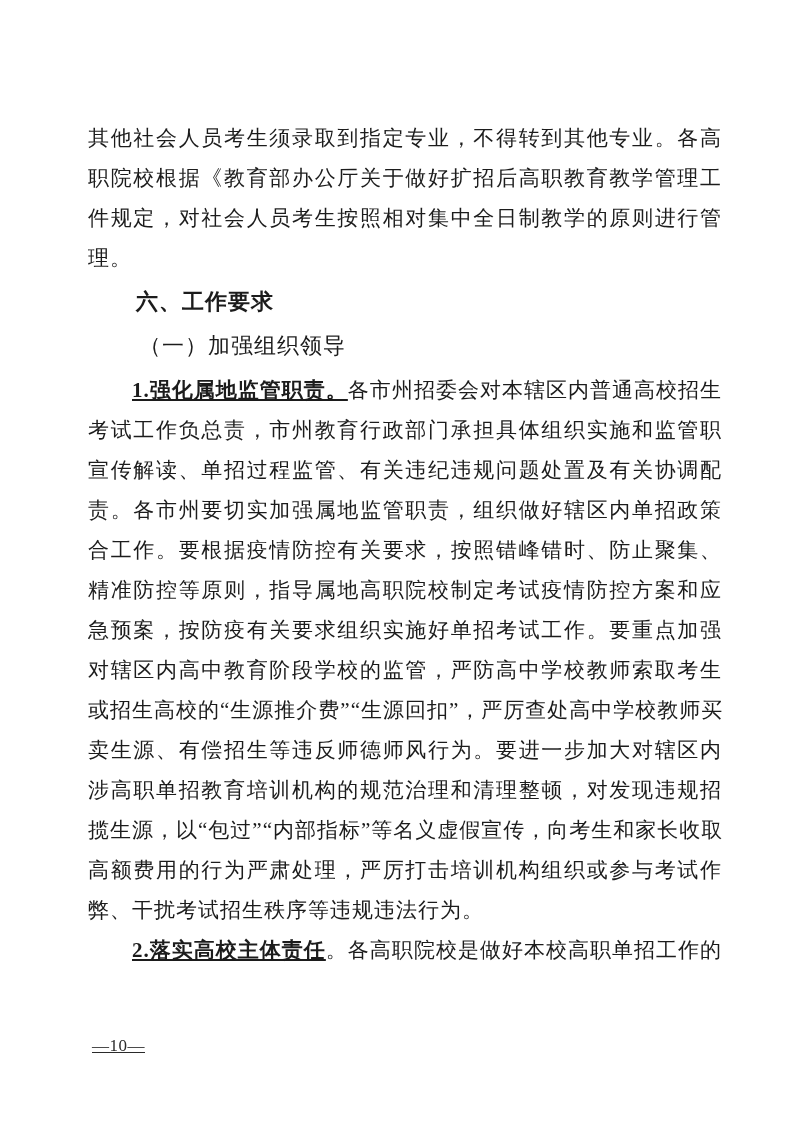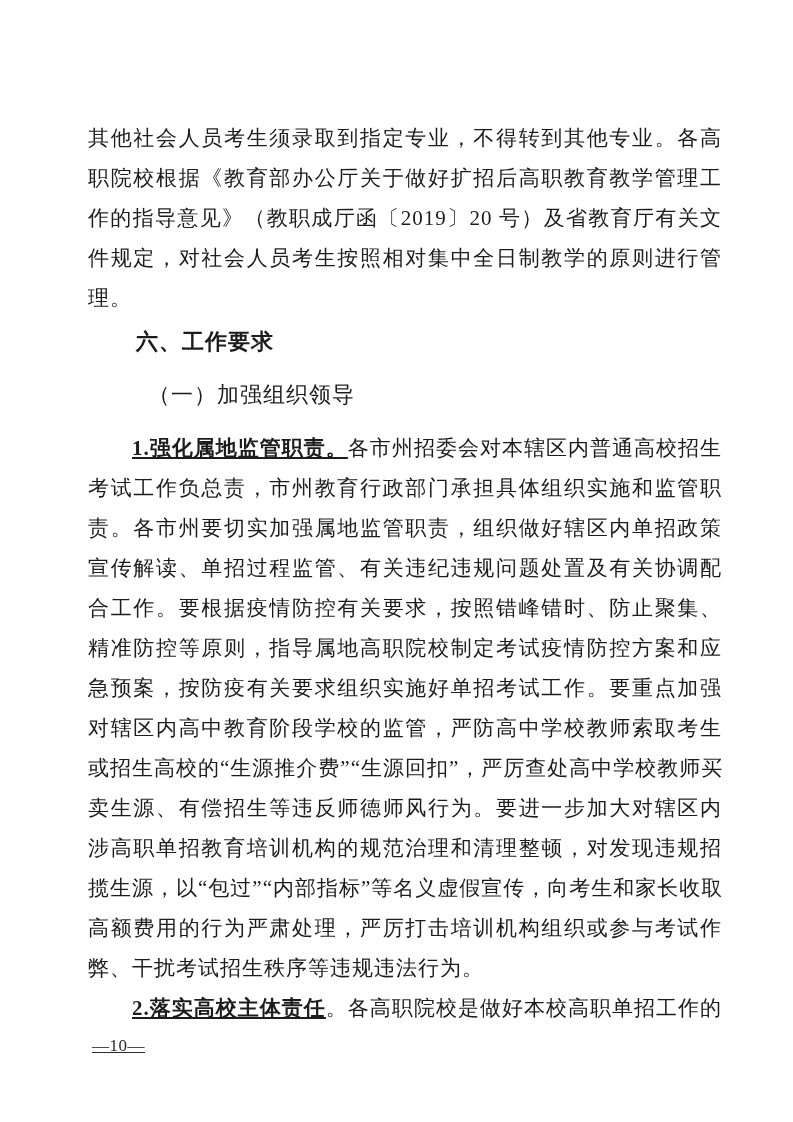--- a/index.html
+++ b/index.html
@@ -47,21 +47,21 @@
   .heading {
     margin: 4px;
     font-family: "Liberation Sans", sans-serif;
     font-weight: bold;
     font-size: 22px;
     text-align: left;
     text-align-last: left;
     text-indent: 44px;
   }
   .subheading {
-    margin: 13px;
+    margin: 4px;
     font-weight: normal;
     font-size: 22px;
     text-align: left;
     text-align-last: left;
     text-indent: 47px;
   }
   .lead {
     font-weight: bold;
     text-decoration: underline;
   }
@@ -78,36 +78,35 @@
 </style>
 </head>
 <body>
 
 <div class="page">
   <main class="textblock">
 
     <section class="para">
       <div class="line">其他社会人员考生须录取到指定专业，不得转到其他专业。各高</div>
       <div class="line">职院校根据《教育部办公厅关于做好扩招后高职教育教学管理工</div>
-      <div class="line">作的指导意见》（教职成厅函〔2019〕20 号）及省教育厅有关文</div>
       <div class="line">件规定，对社会人员考生按照相对集中全日制教学的原则进行管</div>
       <div class="line short">理。</div>
     </section>
 
     <h2 class="line heading">六、工作要求</h2>
 
     <h3 class="line subheading">（一）加强组织领导</h3>
 
     <section class="para">
       <div class="line indent">
         <span class="lead">1.强化属地监管职责。</span><span>各市州招委会对本辖区内普通高校招生</span>
       </div>
       <div class="line">考试工作负总责，市州教育行政部门承担具体组织实施和监管职</div>
+      <div class="line">宣传解读、单招过程监管、有关违纪违规问题处置及有关协调配</div>
       <div class="line">责。各市州要切实加强属地监管职责，组织做好辖区内单招政策</div>
-      <div class="line">宣传解读、单招过程监管、有关违纪违规问题处置及有关协调配</div>
       <div class="line">合工作。要根据疫情防控有关要求，按照错峰错时、防止聚集、</div>
       <div class="line">精准防控等原则，指导属地高职院校制定考试疫情防控方案和应</div>
       <div class="line">急预案，按防疫有关要求组织实施好单招考试工作。要重点加强</div>
       <div class="line">对辖区内高中教育阶段学校的监管，严防高中学校教师索取考生</div>
       <div class="line">或招生高校的“生源推介费”“生源回扣”，严厉查处高中学校教师买</div>
       <div class="line">卖生源、有偿招生等违反师德师风行为。要进一步加大对辖区内</div>
       <div class="line">涉高职单招教育培训机构的规范治理和清理整顿，对发现违规招</div>
       <div class="line">揽生源，以“包过”“内部指标”等名义虚假宣传，向考生和家长收取</div>
       <div class="line">高额费用的行为严肃处理，严厉打击培训机构组织或参与考试作</div>
       <div class="line short">弊、干扰考试招生秩序等违规违法行为。</div>

